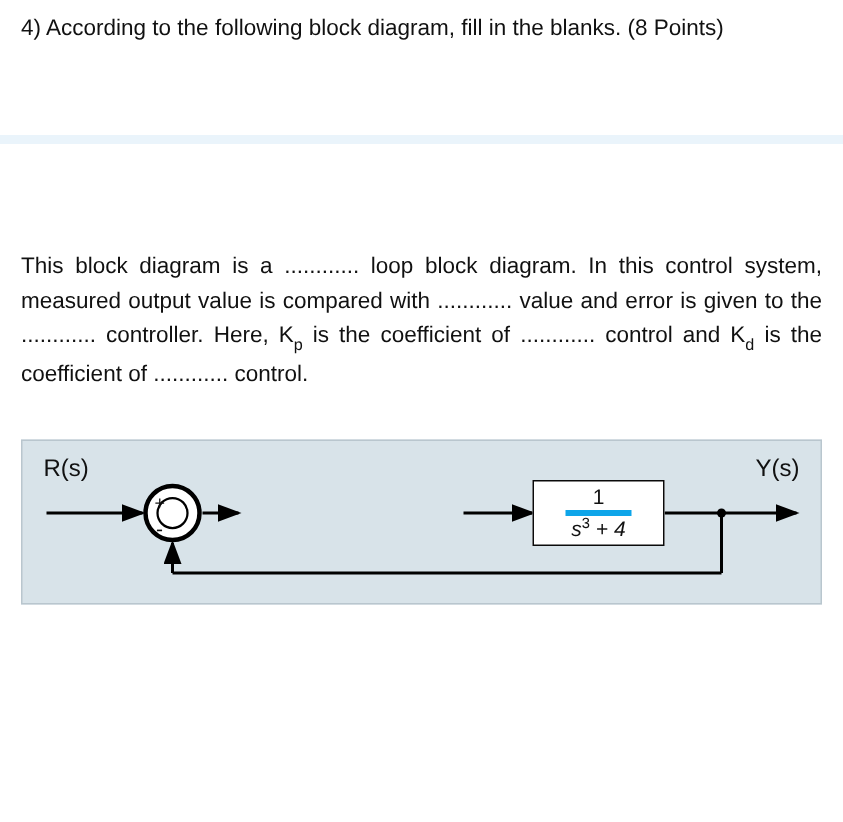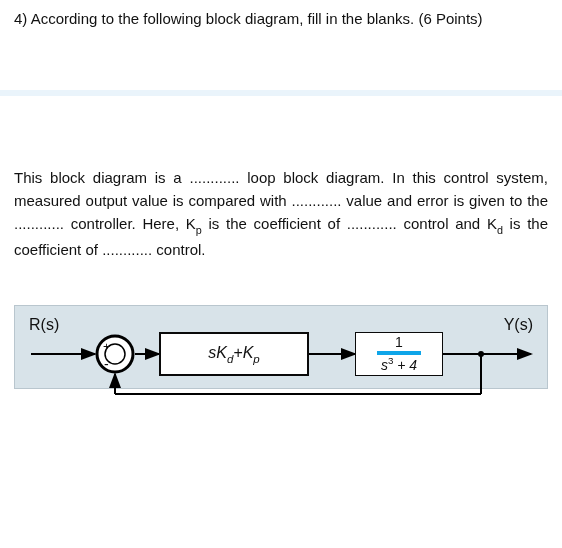--- a/index.html
+++ b/index.html
@@ -19,34 +19,34 @@
     font-weight: 400;
   }
   .divider {
     height: 6px;
     background: #eaf4fb;
     margin: 60px -14px 70px -14px;
   }
   .para {
     line-height: 1.55;
     text-align: justify;
-    margin-bottom: 44px;
+    margin-bottom: 32px;
   }
   .sub {
     font-size: 0.72em;
     vertical-align: sub;
     position: relative;
     top: 1px;
   }
   .diagram-wrap {
     background: #d8e3e9;
     border: 1px solid #b9c6ce;
     padding: 14px 10px 18px 10px;
     position: relative;
-    height: 84px;
+    height: 110px;
     box-sizing: border-box;
   }
   .lbl-r {
     position: absolute;
     top: 10px;
     left: 14px;
     font-size: 16px;
   }
   .lbl-y {
     position: absolute;
@@ -99,21 +99,21 @@
     left: 80px;
     width: 40px;
     height: 40px;
   }
 </style>
 </head>
 <body>
 
 <div class="question-header">
   <span class="qnum">4)</span>
-  <span>According to the following block diagram, fill in the blanks. (6 Points)</span>
+  <span>According to the following block diagram, fill in the blanks. (8 Points)</span>
 </div>
 
 <div class="divider"></div>
 
 <div class="para">
   <span>This block diagram is a </span><span>............</span><span> loop block diagram. In this control system, measured output value is compared with </span><span>............</span><span> value and error is given to the </span><span>............</span><span> controller. Here, K</span><span class="sub">p</span><span> is the coefficient of </span><span>............</span><span> control and K</span><span class="sub">d</span><span> is the coefficient of </span><span>............</span><span> control.</span>
 </div>
 
 <div class="diagram-wrap">
   <div class="lbl-r">R(s)</div>
@@ -143,25 +143,20 @@
 
   <div class="sumring">
     <svg width="40" height="40">
       <circle cx="20" cy="20" r="18" fill="#fff" stroke="#000" stroke-width="3"></circle>
       <circle cx="20" cy="20" r="10" fill="none" stroke="#000" stroke-width="1.5"></circle>
     </svg>
     <span style="position:absolute;left:8px;top:6px;font-size:12px;">+</span>
     <span style="position:absolute;left:9px;top:22px;font-size:14px;">-</span>
   </div>
 
-  <div class="bx ctrl">
-    <span>
-      <span>sK</span><span class="sub">d</span><span>+K</span><span class="sub">p</span>
-    </span>
-  </div>
 
   <div class="bx plant">
     <div class="num">1</div>
     <div class="den">
       <span>s</span><sup style="font-size:0.7em;font-style:normal;">3</sup><span> + 4</span>
     </div>
   </div>
 </div>
 
 </body></html>

